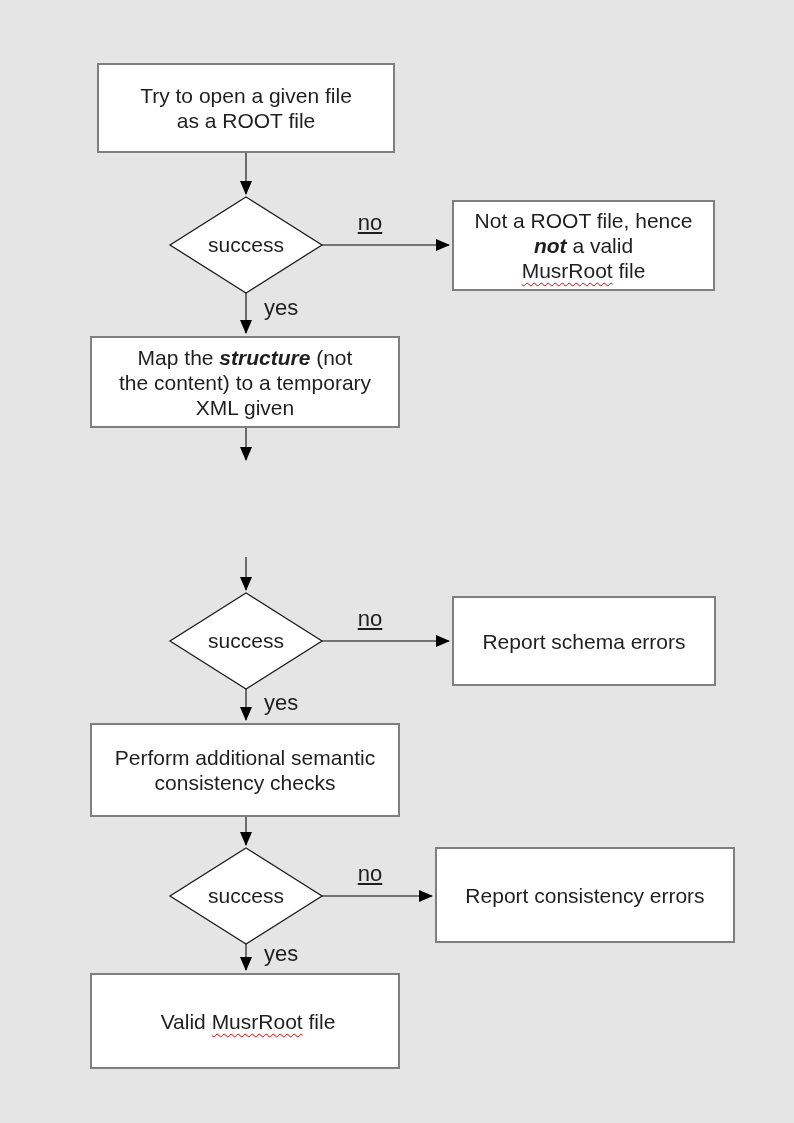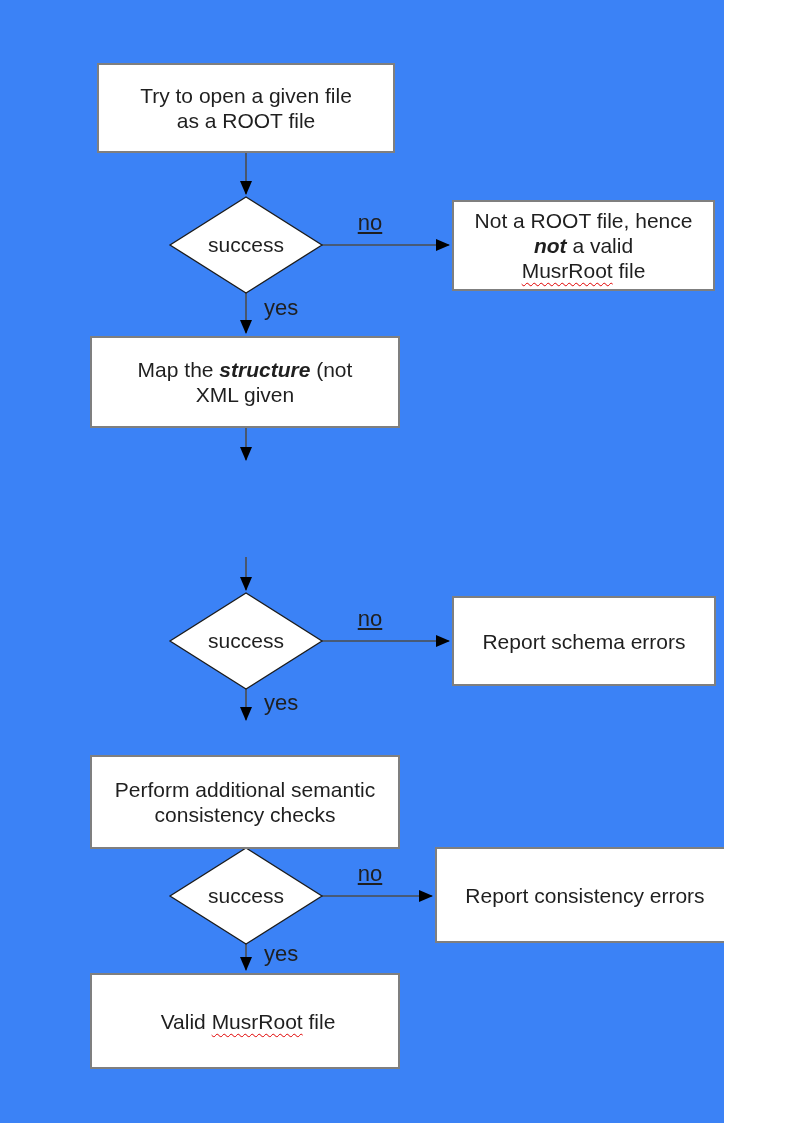--- a/index.html
+++ b/index.html
@@ -2,23 +2,23 @@
 <html><head>
 <meta charset="utf-8">
 <style>
   html, body {
     margin: 0;
     padding: 0;
     background: #ffffff;
   }
   #stage {
     position: relative;
-    width: 724px;
+    width: 794px;
     height: 1123px;
-    background: #3b82f6;
+    background: #e5e5e5;
     font-family: "Liberation Sans", sans-serif;
     color: #1f1f1f;
     overflow: hidden;
   }
   #connectors {
     position: absolute;
     left: 0; top: 0;
     width: 794px; height: 1123px;
   }
   .box {
@@ -90,29 +90,30 @@
   </div>
 
   <div class="box" style="left:452px; top:200px; width:263px; height:91px;">
     <span class="line">Not a ROOT file, hence</span>
     <span class="line"><span class="emph">not</span><span> a valid</span></span>
     <span class="line"><span class="squiggle">MusrRoot</span><span> file</span></span>
   </div>
 
   <div class="box" style="left:90px; top:336px; width:310px; height:92px;">
     <span class="line"><span>Map the </span><span class="emph">structure</span><span> (not</span></span>
+    <span class="line">the content) to a temporary</span>
     <span class="line">XML given</span>
   </div>
 
 
   <div class="box" style="left:452px; top:596px; width:264px; height:90px;">
     <span class="line">Report schema errors</span>
   </div>
 
-  <div class="box" style="left:90px; top:723px; width:310px; height:94px;margin-top:32px;">
+  <div class="box" style="left:90px; top:723px; width:310px; height:94px;">
     <span class="line">Perform additional semantic</span>
     <span class="line">consistency checks</span>
   </div>
 
   <div class="box" style="left:435px; top:847px; width:300px; height:96px;">
     <span class="line">Report consistency errors</span>
   </div>
 
   <div class="box" style="left:90px; top:973px; width:310px; height:96px;padding-left:6px;">
     <span class="line"><span>Valid </span><span class="squiggle">MusrRoot</span><span> file</span></span>

